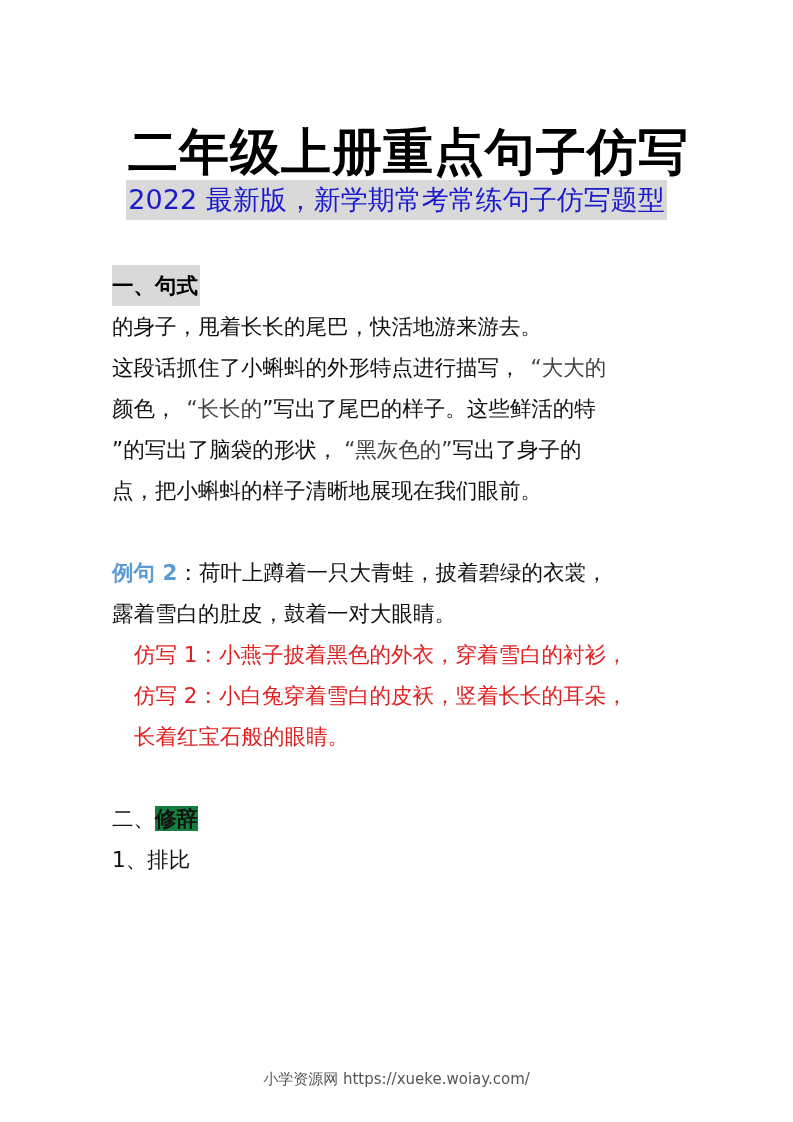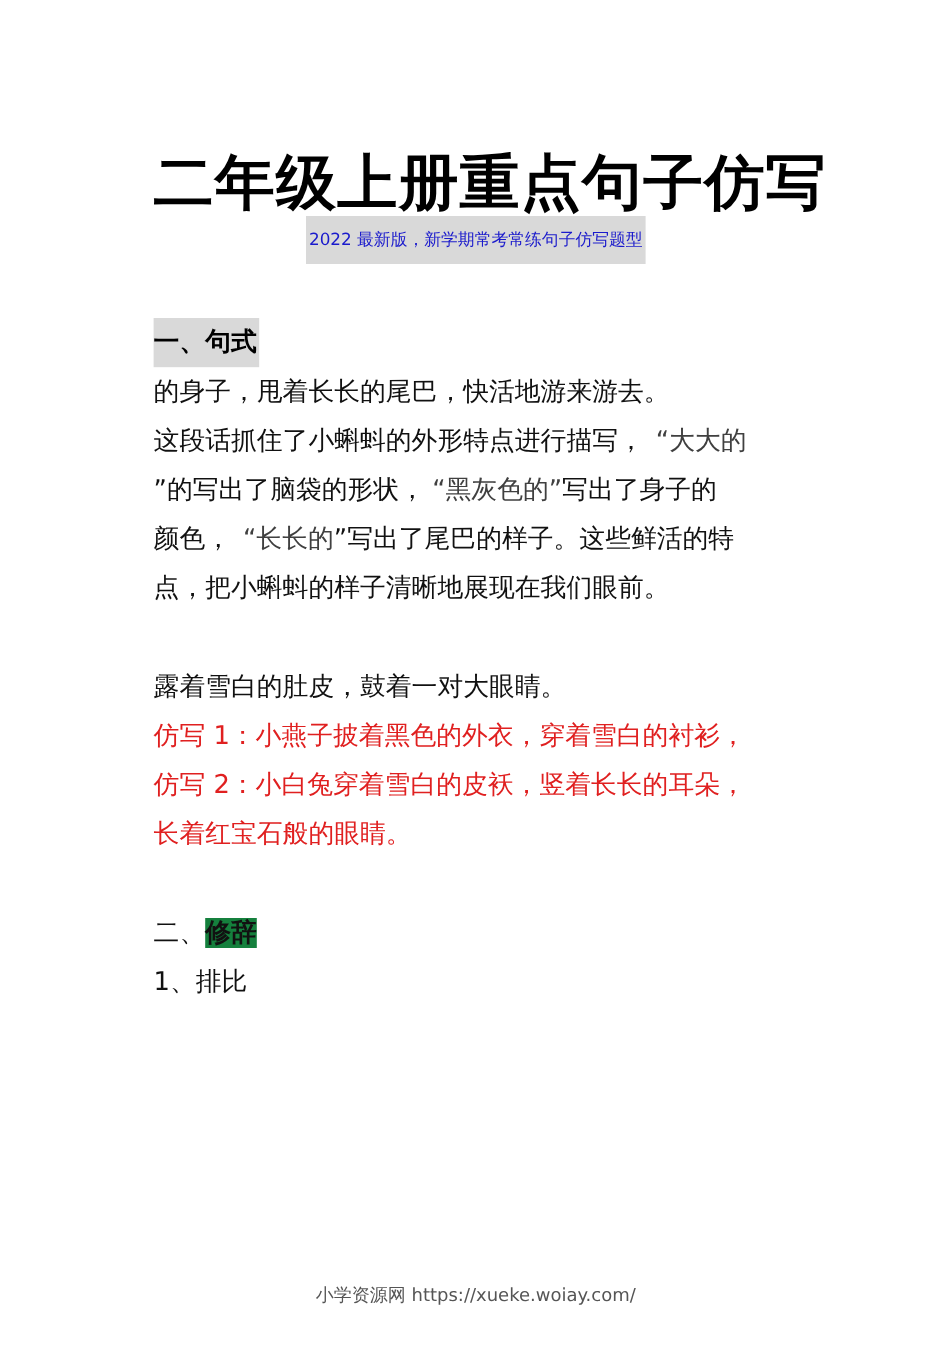--- a/index.html
+++ b/index.html
@@ -32,27 +32,27 @@
       position: absolute;
       top: 180px;
       left: 0;
       width: 793px;
       text-align: center;
     }
     .subtitle {
       display: inline-block;
       background: #d9d9d9;
       color: #1a1acc;
-      font-size: 14px;
+      font-size: 27px;
       line-height: 40px;
       padding: 0 2px;
     }
     .body-text {
       position: absolute;
-      left: 128px;
+      left: 112px;
       width: 560px;
       font-size: 21.5px;
       line-height: 41px;
     }
     .line {
       white-space: nowrap;
       height: 41px;
     }
     .section-head {
       display: inline-block;
@@ -63,21 +63,21 @@
     }
     .hl {
       background: #15803d;
       font-weight: bold;
     }
     .example-label {
       color: #5b9bd5;
       font-weight: bold;
     }
     .red { color: #404040; }
-    .red-line { color: #e02020; }
+    .red-line { color: #e02020; margin-left: 22px; }
     .blank { height: 41px; }
     .footer {
       position: absolute;
       top: 1068px;
       left: 0;
       width: 793px;
       text-align: center;
       font-size: 15px;
       color: #555555;
       line-height: 22px;
@@ -99,31 +99,34 @@
   </div>
 
   <div class="line">
     <span>的身子，甩着长长的尾巴，快活地游来游去。</span>
   </div>
 
   <div class="line">
     <span>这段话抓住了小蝌蚪的外形特点进行描写，</span><span class="red" style="margin-left:10px;">“大大的</span>
   </div>
   <div class="line">
-    <span>”的写出了脑袋的形状，</span><span class="red" style="margin-left:6px;">“黑灰色的”</span><span>写出了身子的</span>
+    <span>颜色，</span><span class="red" style="margin-left:10px;">“长长的</span><span>”写出了尾巴的样子。这些鲜活的特</span>
   </div>
   <div class="line">
-    <span>颜色，</span><span class="red" style="margin-left:10px;">“长长的</span><span>”写出了尾巴的样子。这些鲜活的特</span>
+    <span>”的写出了脑袋的形状，</span><span class="red" style="margin-left:6px;">“黑灰色的”</span><span>写出了身子的</span>
   </div>
   <div class="line">
     <span>点，把小蝌蚪的样子清晰地展现在我们眼前。</span>
   </div>
 
   <div class="blank"></div>
 
+  <div class="line">
+    <span class="example-label">例句 2</span><span>：</span><span>荷叶上蹲着一只大青蛙，披着碧绿的衣裳，</span>
+  </div>
   <div class="line">
     <span>露着雪白的肚皮，鼓着一对大眼睛。</span>
   </div>
 
   <div class="line red-line">
     <span>仿写 1：小燕子披着黑色的外衣，穿着雪白的衬衫，</span>
   </div>
   <div class="line red-line">
     <span>仿写 2：小白兔穿着雪白的皮袄，竖着长长的耳朵，</span>
   </div>

